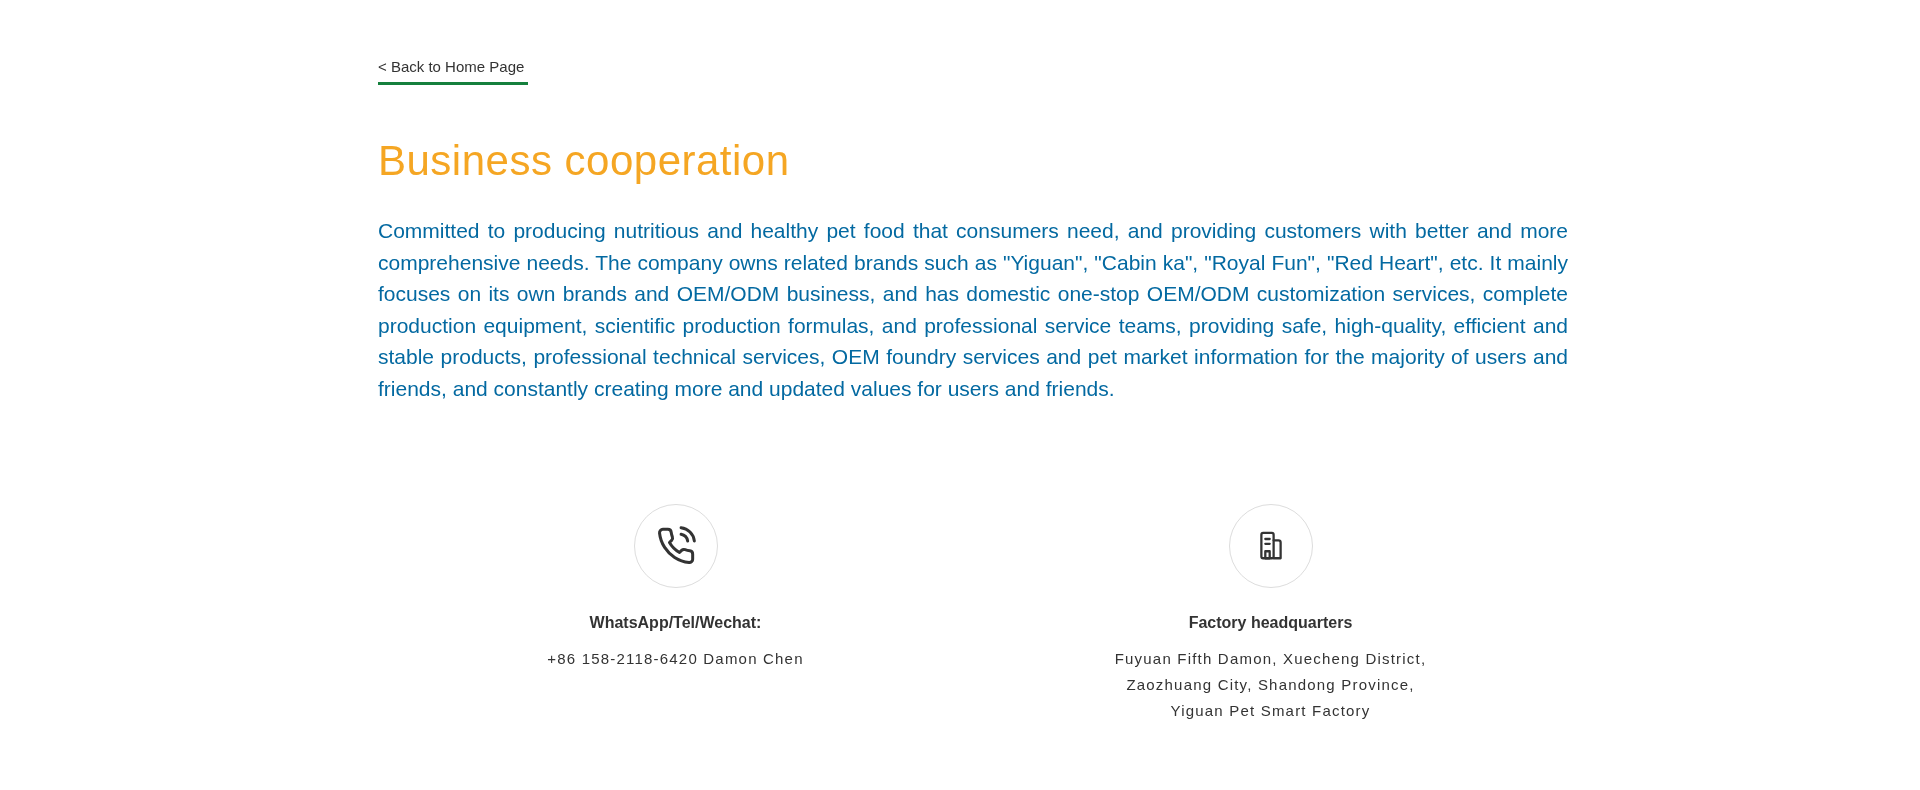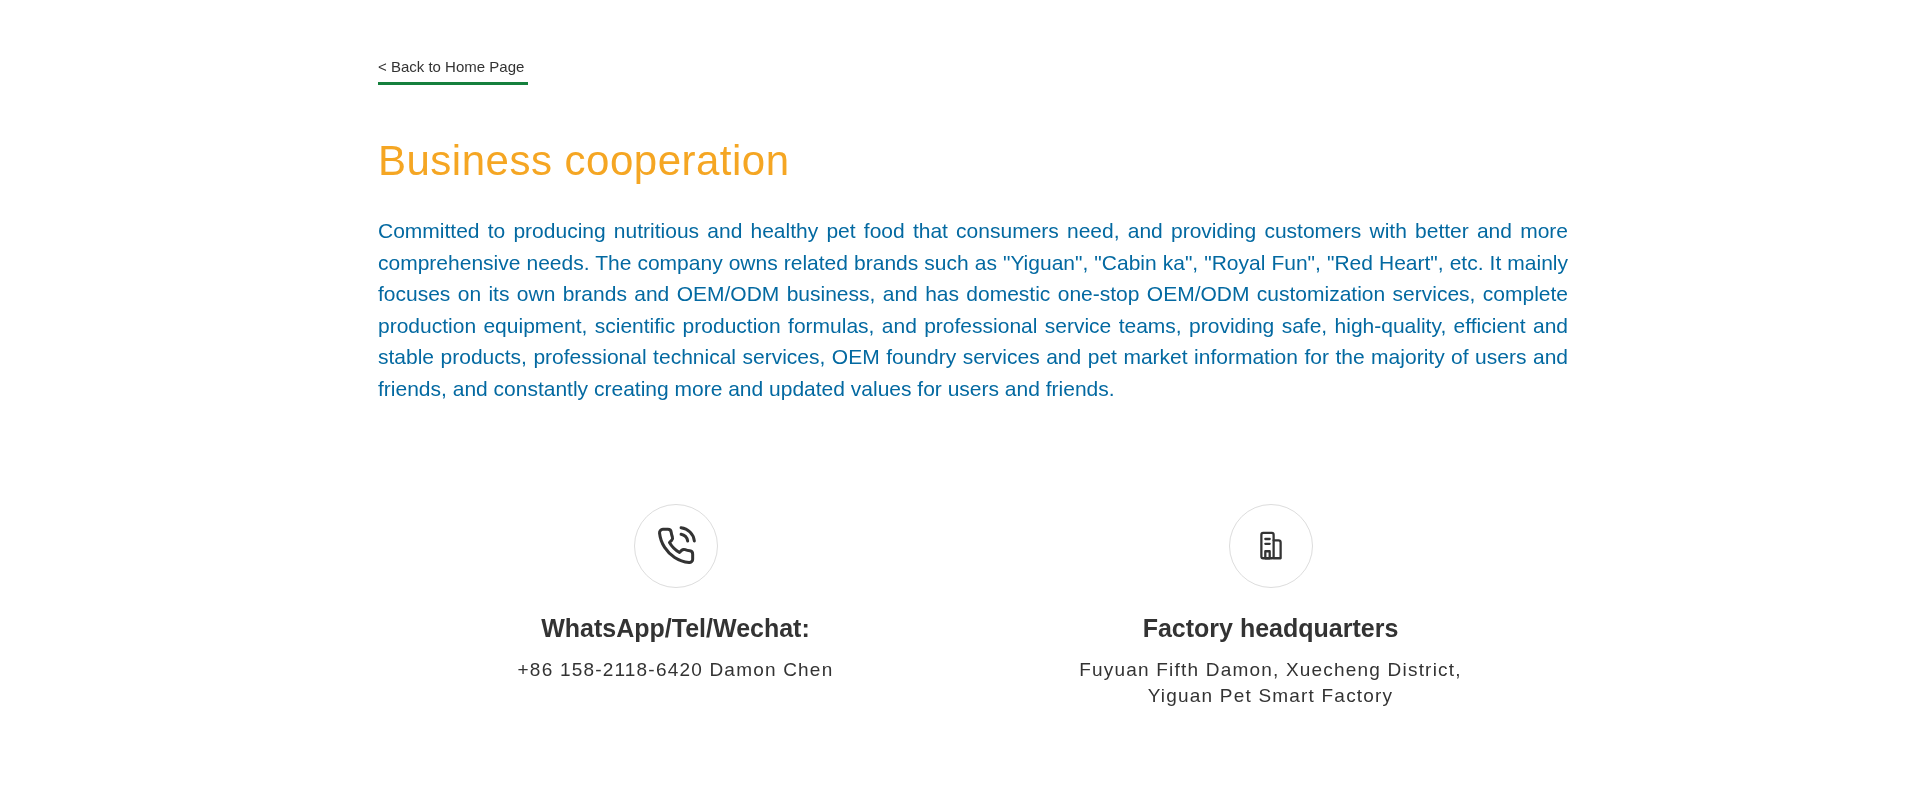--- a/index.html
+++ b/index.html
@@ -59,27 +59,27 @@
     background: #ffffff;
     display: flex;
     align-items: center;
     justify-content: center;
   }
   .icon-circle svg {
     display: block;
   }
   .contact-label {
     margin-top: 26px;
-    font-size: 25px;
+    font-size: 16px;
     font-weight: 700;
     color: #333333;
   }
   .contact-value {
     margin-top: 14px;
-    font-size: 19px;
+    font-size: 15px;
     font-weight: 400;
     color: #333333;
     letter-spacing: 1.2px;
     line-height: 26px;
   }
 </style>
 </head>
 <body>
 
 <div class="container">
@@ -114,18 +114,19 @@
             <line x1="17.5" y1="16" x2="22.5" y2="16"></line>
             <line x1="17.5" y1="21.5" x2="22.5" y2="21.5"></line>
             <rect x="17.5" y="30" width="5" height="8"></rect>
             <path d="M27 17.5h5.5a2.5 2.5 0 0 1 2.5 2.5v18h-8"></path>
           </svg>
         </span>
       </div>
       <div class="contact-label">Factory headquarters</div>
       <div class="contact-value">
         <div>Fuyuan Fifth Damon, Xuecheng District,</div>
+        <div>Zaozhuang City, Shandong Province,</div>
         <div>Yiguan Pet Smart Factory</div>
       </div>
     </div>
 
   </div>
 </div>
 
 </body></html>

